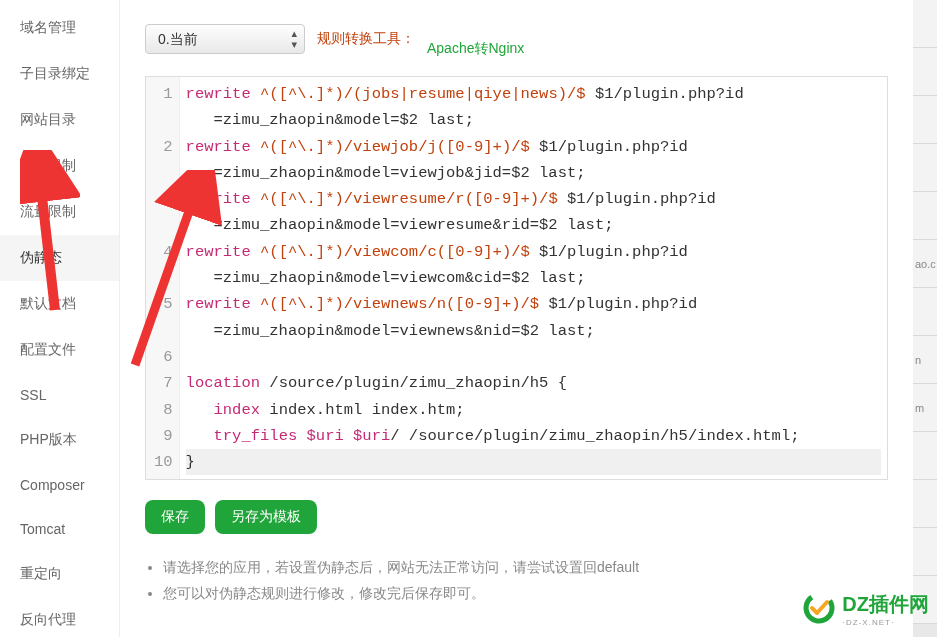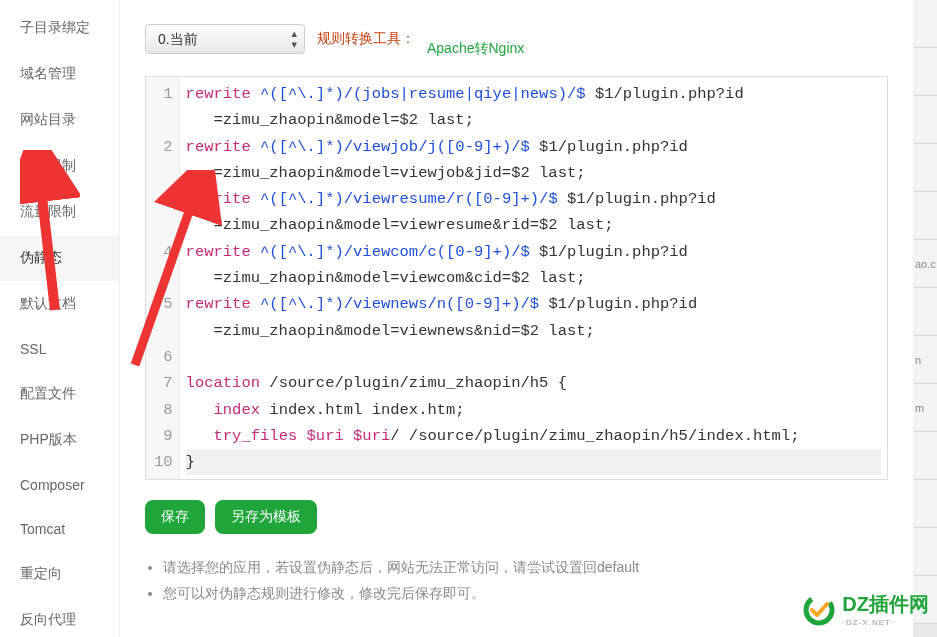--- a/index.html
+++ b/index.html
@@ -15,49 +15,49 @@
     .select-arrow { position: absolute; right: 8px; top: 50%; transform: translateY(-50%); pointer-events: none; color: #555; font-size: 11px; line-height: 1; }
     .tool-label { color: #c2410c; font-size: 14px; }
     .tool-link { color: #20a53a; text-decoration: none; cursor: pointer; margin-top: 20px; }
     .editor { border: 1px solid #ddd; display: flex; font-family: "Courier New", Consolas, monospace; font-size: 15.5px; line-height: 26.3px; min-height: 395px; }
     .gutter { background: #f7f7f7; color: #999; text-align: right; padding: 4px 6px 4px 8px; border-right: 1px solid #eee; user-select: none; min-width: 30px; }
     .gutter div { height: 26.3px; }
     .code { flex: 1; padding: 4px 6px; color: #333; white-space: pre; overflow: hidden; }
     .code-line { height: 26.3px; }
     .code-line.active-line { background: #f0f0f0; }
     .kw { color: #c52a74; }
-    .re { color: #1d4ed8; }
+    .re { color: #c2410c; }
     .var { color: #c52a74; }
     .actions { margin-top: 20px; display: flex; gap: 10px; }
     .btn { background: #20a53a; color: #fff; border: none; padding: 8px 16px; border-radius: 8px; font-size: 14px; cursor: pointer; font-weight: 500; }
     .hints { margin-top: 20px; }
     .hints li { list-style: disc; margin-left: 18px; color: #888; font-size: 14px; line-height: 26px; }
     .right-strip { width: 24px; background: #e8e8e8; }
     .right-strip-item { height: 48px; border-bottom: 1px solid #d8d8d8; background: #f3f3f3; color: #888; font-size: 11px; overflow: hidden; display: flex; align-items: center; padding-left: 2px; }
-    .watermark { position: absolute; bottom: 10px; right: 8px; display: flex; align-items: flex-end; gap: 6px; font-size: 20px; color: #20a53a; font-weight: 600; z-index: 5; }
+    .watermark { position: absolute; bottom: 10px; right: 8px; display: flex; align-items: flex-start; gap: 6px; font-size: 20px; color: #20a53a; font-weight: 600; z-index: 5; }
     .watermark-sub { font-size: 8px; color: #999; letter-spacing: 1px; display: block; font-weight: 400; }
     .wm-logo svg { display: block; }
     .arrow-overlay { position: absolute; pointer-events: none; z-index: 4; }
     .arrow1 { left: 20px; top: 150px; }
     .arrow2 { left: 125px; top: 170px; }
   </style>
 </head>
 <body>
 
 <div class="container">
   <div class="sidebar">
+      <div class="sidebar-item">域名管理</div>
       <div class="sidebar-item">子目录绑定</div>
-      <div class="sidebar-item">域名管理</div>
       <div class="sidebar-item">网站目录</div>
       <div class="sidebar-item">访问限制</div>
       <div class="sidebar-item">流量限制</div>
       <div class="sidebar-item active">伪静态</div>
       <div class="sidebar-item">默认文档</div>
+      <div class="sidebar-item">配置文件</div>
       <div class="sidebar-item">SSL</div>
-      <div class="sidebar-item">配置文件</div>
       <div class="sidebar-item">PHP版本</div>
       <div class="sidebar-item">Composer</div>
       <div class="sidebar-item">Tomcat</div>
       <div class="sidebar-item">重定向</div>
       <div class="sidebar-item">反向代理</div>
     </div>
 
   <div class="main">
     <div class="toolbar">
       <div class="select-wrap">

